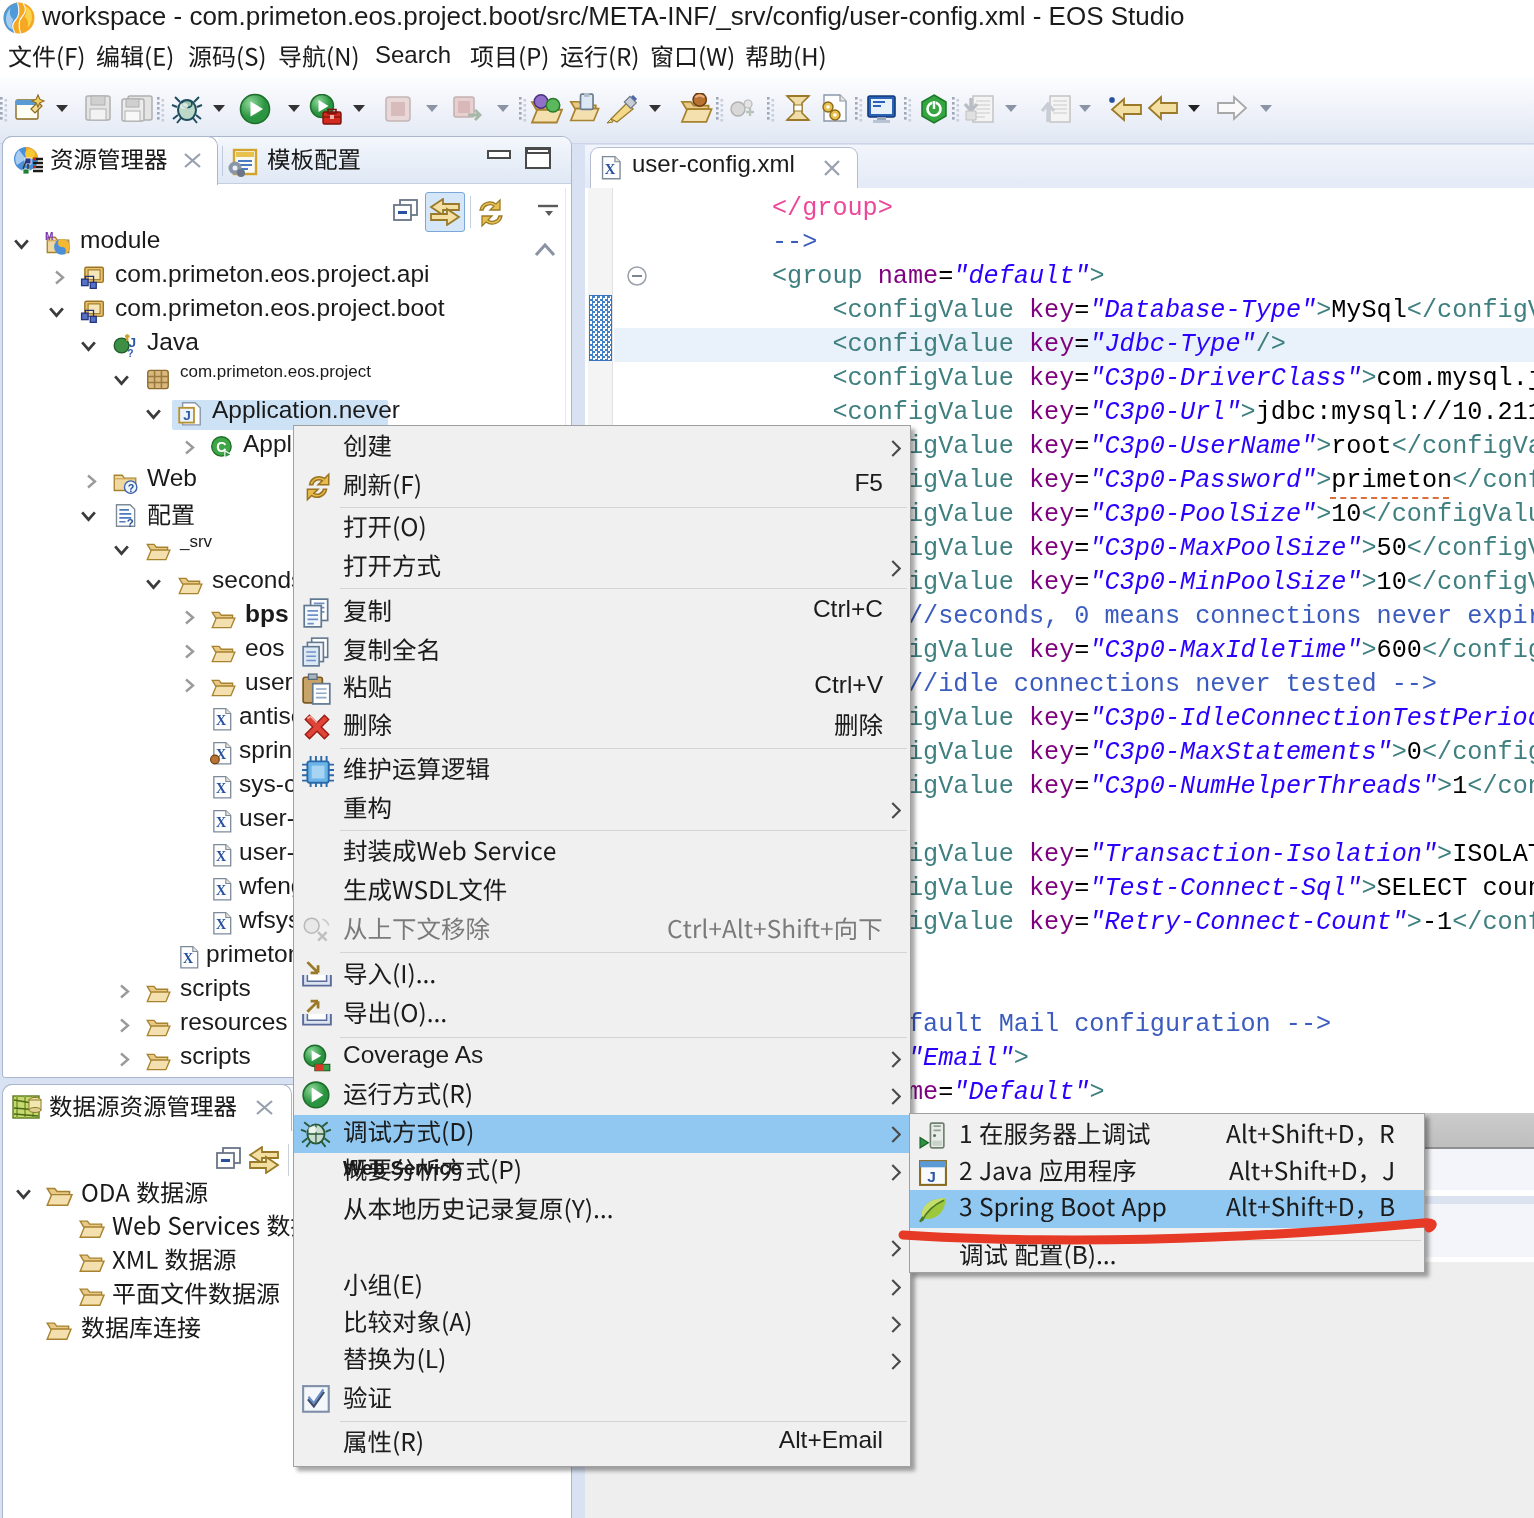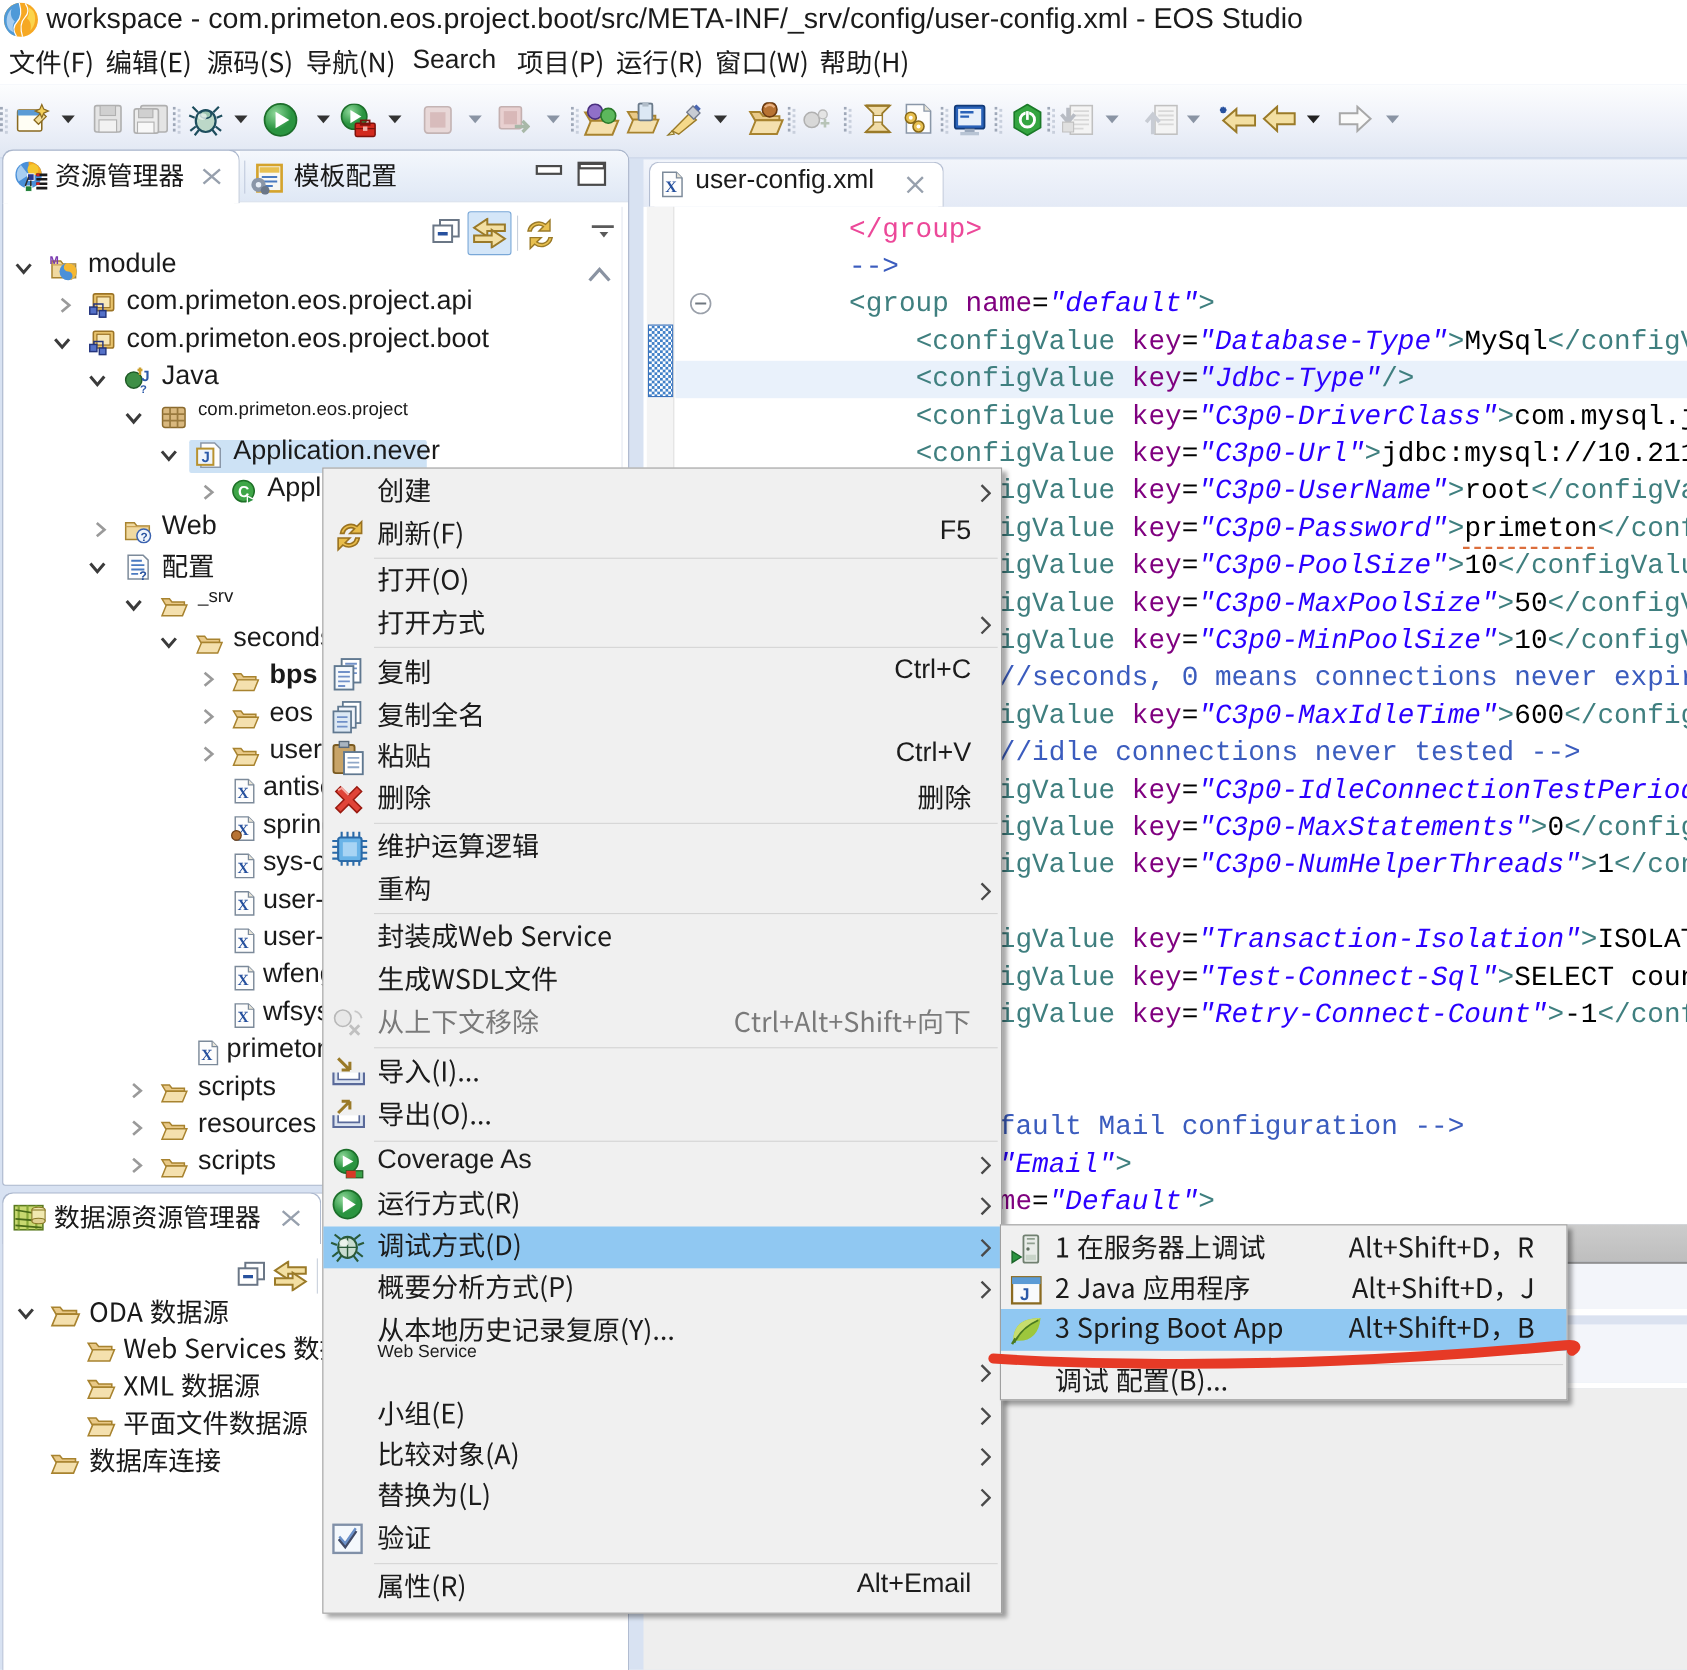--- a/index.html
+++ b/index.html
@@ -1269,21 +1269,21 @@
       <use href="#g62" x="7000"></use>
       <use href="#g107" x="8000"></use>
       <use href="#g2" x="9000"></use>
       <use href="#g108" x="9338"></use>
       <use href="#g4" x="9869"></use>
       <use href="#g93" x="10207"></use>
       <use href="#g93" x="10485"></use>
       <use href="#g93" x="10763"></use>
     </g>
   </svg>
-<div class="lat" style="left:343.0px;top:1221px;font-size:16px;color:#1c1c1c;font-weight:normal;letter-spacing:0">Web Service</div>
+<div class="lat" style="left:343.0px;top:1157px;font-size:20px;color:#1c1c1c;font-weight:bold;letter-spacing:0">Web Service</div>
 <svg class="abs" style="left:891.0px;top:1240.0px;" width="10.0" height="17.0" viewBox="0 0 9 16">
     <path d="M1 1 L8 8 L1 15" stroke="#4a4a4a" stroke-width="2" fill="none"></path>
   </svg>
 <svg class="tr " style="left:343.0px;top:1273.2px;" width="82.0" height="27.0">
     <g fill="#1c1c1c" transform="matrix(0.024500,0,0,-0.024500,0,21.07)">
       <use href="#g109" x="0"></use>
       <use href="#g110" x="1000"></use>
       <use href="#g2" x="2000"></use>
       <use href="#g7" x="2338"></use>
       <use href="#g4" x="2927"></use>

